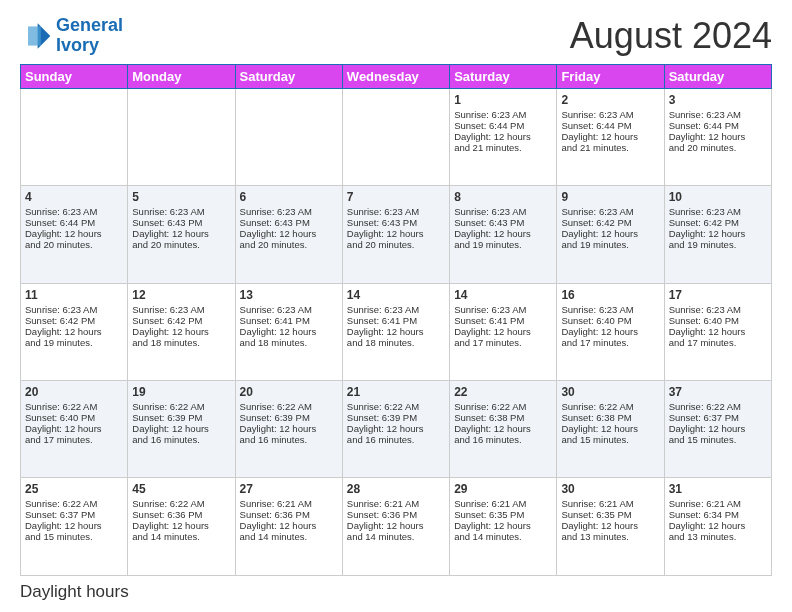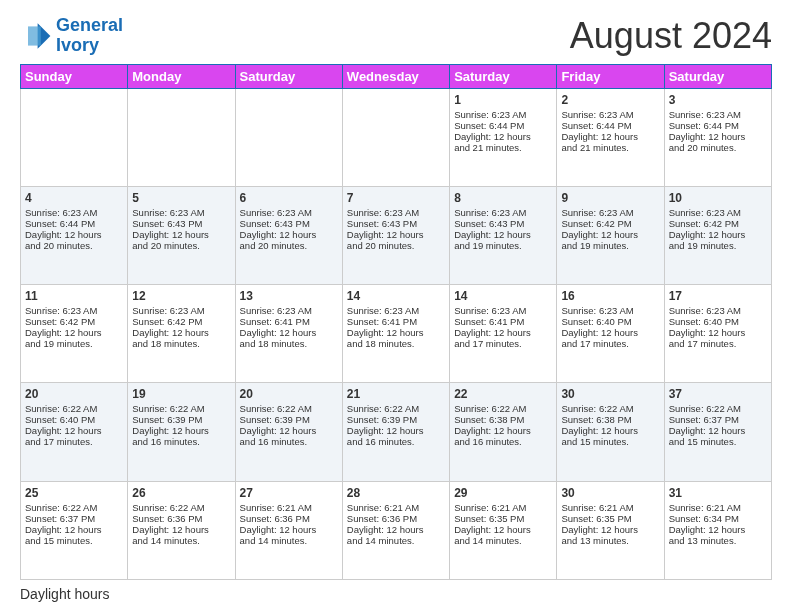--- a/index.html
+++ b/index.html
@@ -88,21 +88,21 @@
       font-size: 12px;
       font-weight: bold;
       display: block;
       margin-bottom: 2px;
     }
     .empty-cell {
       background: #fff !important;
     }
     .footer {
       margin-top: 6px;
-      font-size: 14px;
+      font-size: 17px;
       color: #333;
     }
   </style>
 </head>
 <body>
 
 <div class="page">
   <div class="header">
     <div class="logo">
       <svg class="logo-icon" viewBox="0 0 40 40">
@@ -314,21 +314,21 @@
         </tr>
         <tr>
           <td>
             <span class="day-num">25</span>
             <div>Sunrise: 6:22 AM</div>
             <div>Sunset: 6:37 PM</div>
             <div>Daylight: 12 hours</div>
             <div>and 15 minutes.</div>
           </td>
           <td>
-            <span class="day-num">26</span>
+            <span class="day-num">45</span>
             <div>Sunrise: 6:22 AM</div>
             <div>Sunset: 6:36 PM</div>
             <div>Daylight: 12 hours</div>
             <div>and 14 minutes.</div>
           </td>
           <td>
             <span class="day-num">27</span>
             <div>Sunrise: 6:21 AM</div>
             <div>Sunset: 6:36 PM</div>
             <div>Daylight: 12 hours</div>

